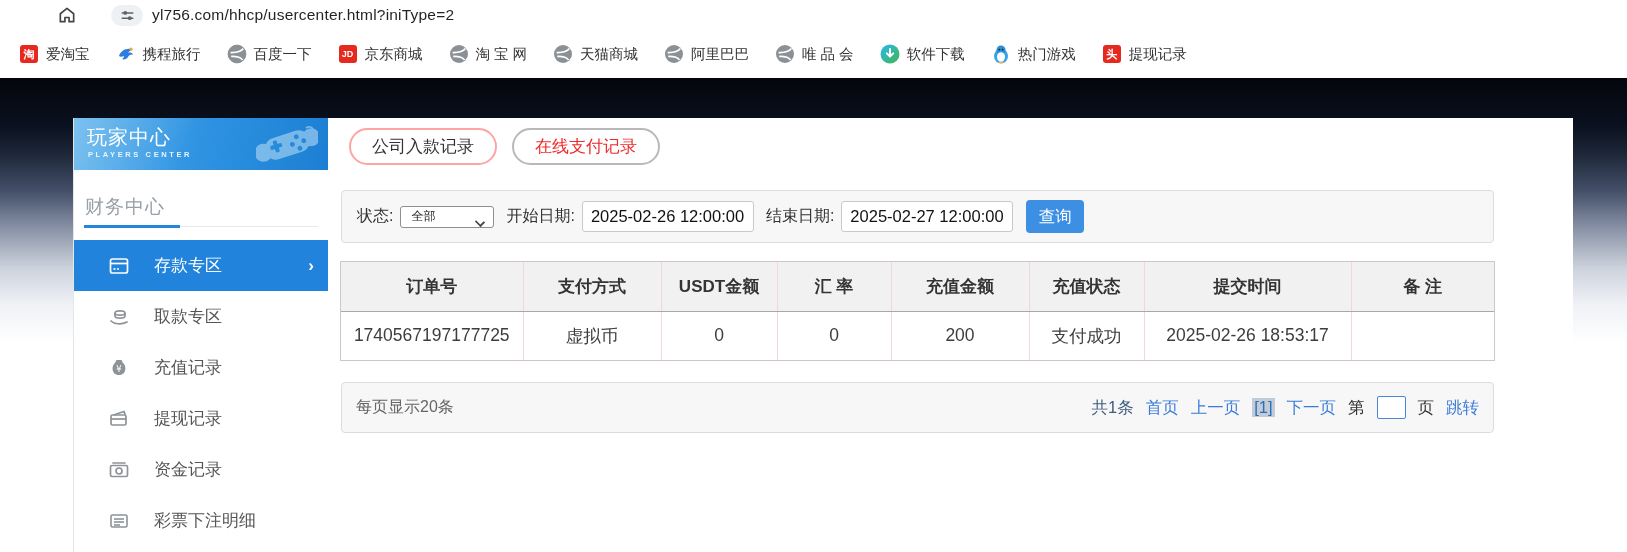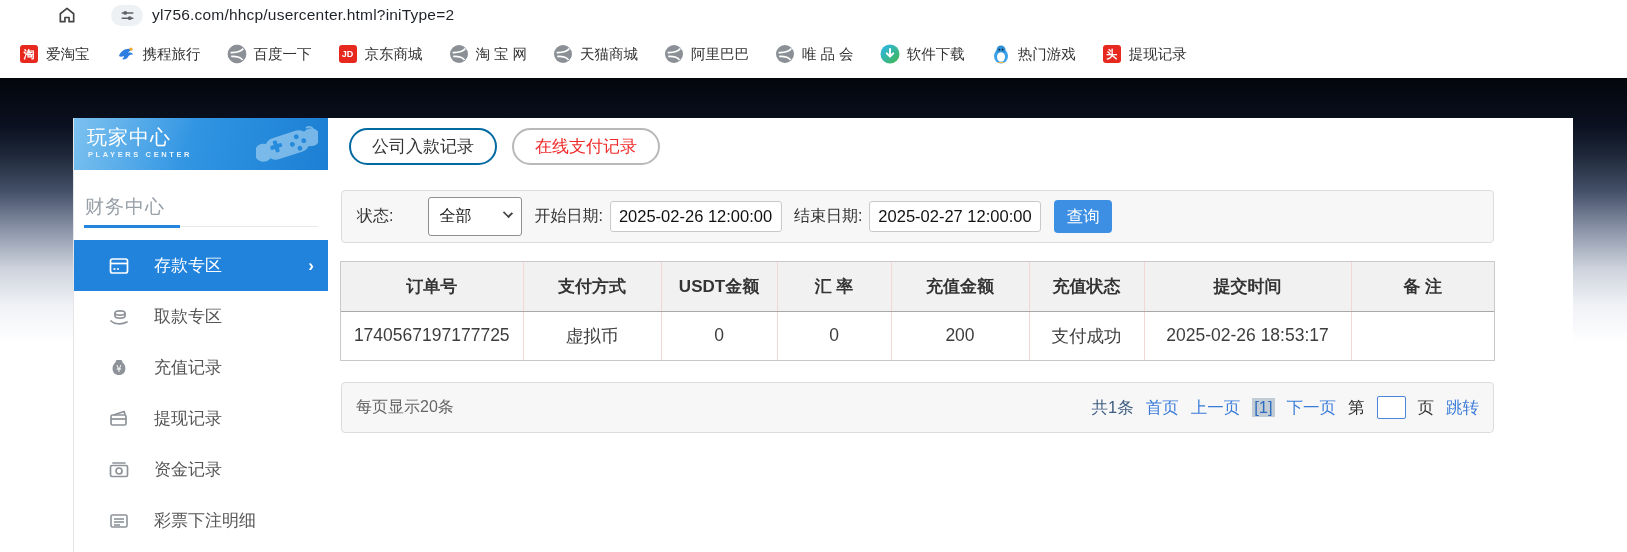--- a/index.html
+++ b/index.html
@@ -43,26 +43,26 @@
   .menu-item { position:relative; height:51px; display:flex; align-items:center; padding-left:34px; color:#555; font-size:17px; cursor:pointer; }
   .menu-item .mi-ico { width:22px; height:22px; margin-right:24px; color:#8d9399; display:flex; align-items:center; justify-content:center; }
   .menu-item.active { background:#2183dc; color:#fff; }
   .menu-item.active .mi-ico { color:#fff; }
   .menu-chevron { position:absolute; right:14px; font-size:17px; color:#fff; font-weight:bold; }
 
   
   .main { position:absolute; left:267px; top:0; width:1233px; height:434px; }
 
   .tabs { position:absolute; left:8px; top:10px; display:flex; gap:15px; }
-  .tab-pill { height:37px; padding:0 21px; border-radius:19px; border:2px solid #0369a1; background:#fff; font-size:17px; color:#333; display:flex; align-items:center; cursor:pointer; font-family:inherit; }
+  .tab-pill { height:37px; padding:0 21px; border-radius:19px; border:2px solid #fca5a5; background:#fff; font-size:17px; color:#333; display:flex; align-items:center; cursor:pointer; font-family:inherit; }
   .tab-pill.red { border-color:#b9b9b9; color:#ef2b2b; }
 
   .filter-panel { position:absolute; left:0; top:72px; width:1153px; height:53px; background:#f7f7f8; border:1px solid #dcdcdc; border-radius:4px; display:flex; align-items:center; padding-left:15px; }
   .f-label { font-size:16px; color:#333; margin-right:7px; white-space:nowrap; }
-  .status-select { width:94px; height:39px; background:#fff; border:1px solid #8f8f8f; border-radius:3px; display:flex; align-items:center; padding:0 10px; font-size:16px; color:#222; margin-right:12px; cursor:pointer; position:relative;margin-left:28px; }
+  .status-select { width:94px; height:22px; background:#fff; border:1px solid #8f8f8f; border-radius:3px; display:flex; align-items:center; padding:0 10px; font-size:12px; color:#222; margin-right:12px; cursor:pointer; position:relative; }
   .sel-arrow { position:absolute; right:9px; top:11px; width:8px; height:8px; border-right:2px solid #444; border-bottom:2px solid #444; transform:rotate(45deg) scale(1,.8); }
   .date-input { width:172px; height:31px; border:1px solid #c9c9c9; border-radius:3px; background:#fff; font-size:16.5px; color:#111; padding:0 8px; margin-right:12px; font-family:inherit; }
   .search-btn { width:58px; height:33px; background:#3d8fe4; border:none; border-radius:4px; color:#fff; font-size:16.5px; margin-left:1px; cursor:pointer; font-family:inherit; }
 
   .data-table { position:absolute; left:0; top:144px; width:1153px; border-collapse:collapse; table-layout:fixed; }
   .data-table th, .data-table td { border-left:1px solid #f3d7d7; text-align:center; overflow:hidden; white-space:nowrap; }
   .data-table th:first-child, .data-table td:first-child { border-left:none; }
   .data-table thead tr { height:49px; background:#f1f1f2; }
   .data-table th { font-size:17px; font-weight:bold; color:#333; border-bottom:1px solid #a8a8a8; }
   .data-table tbody tr { height:49px; background:#fff; }

